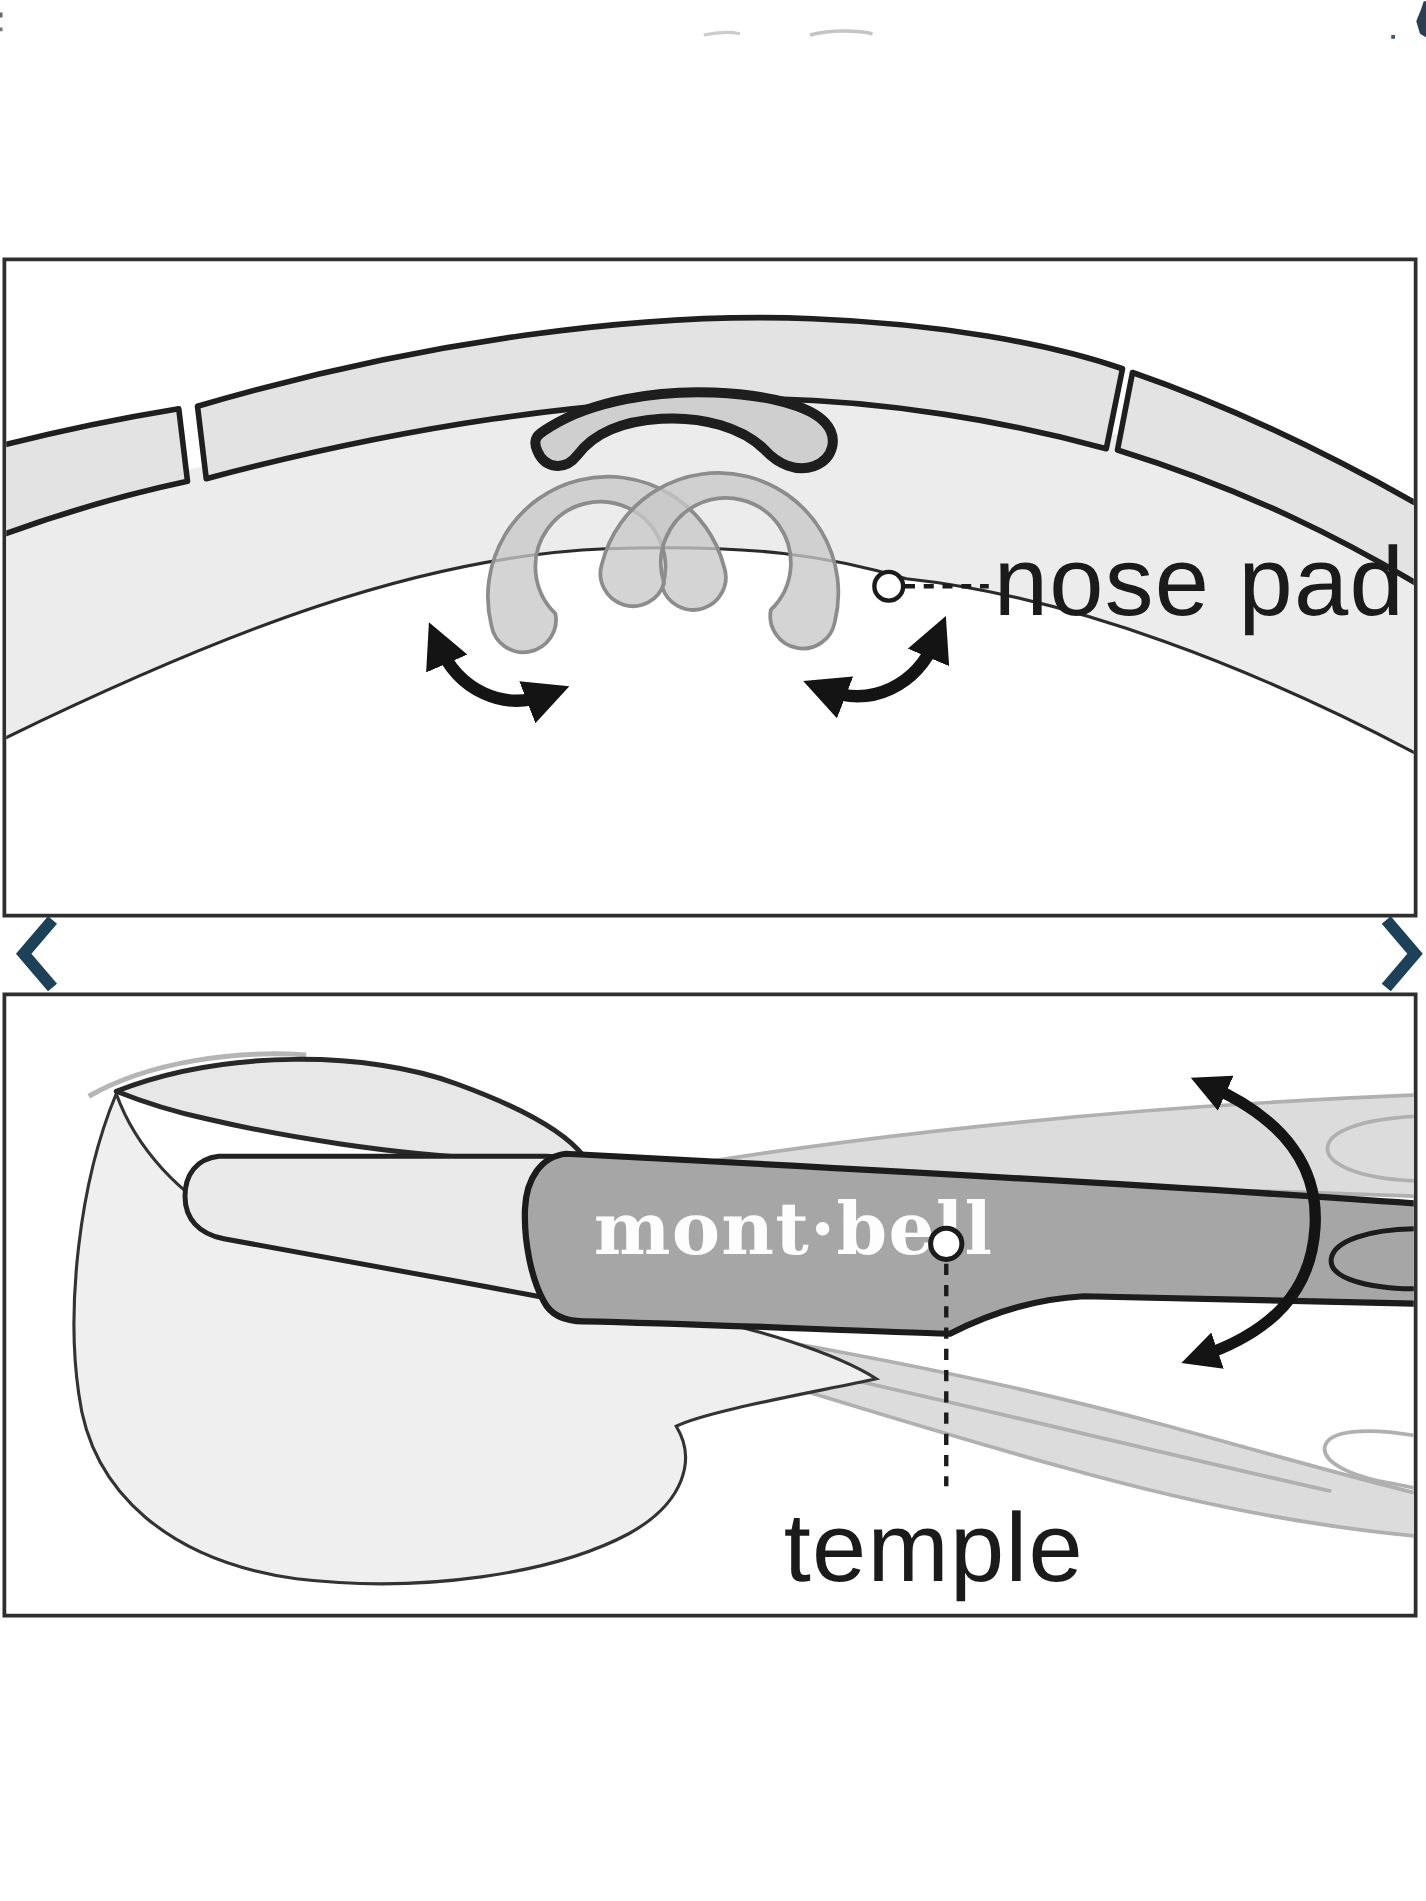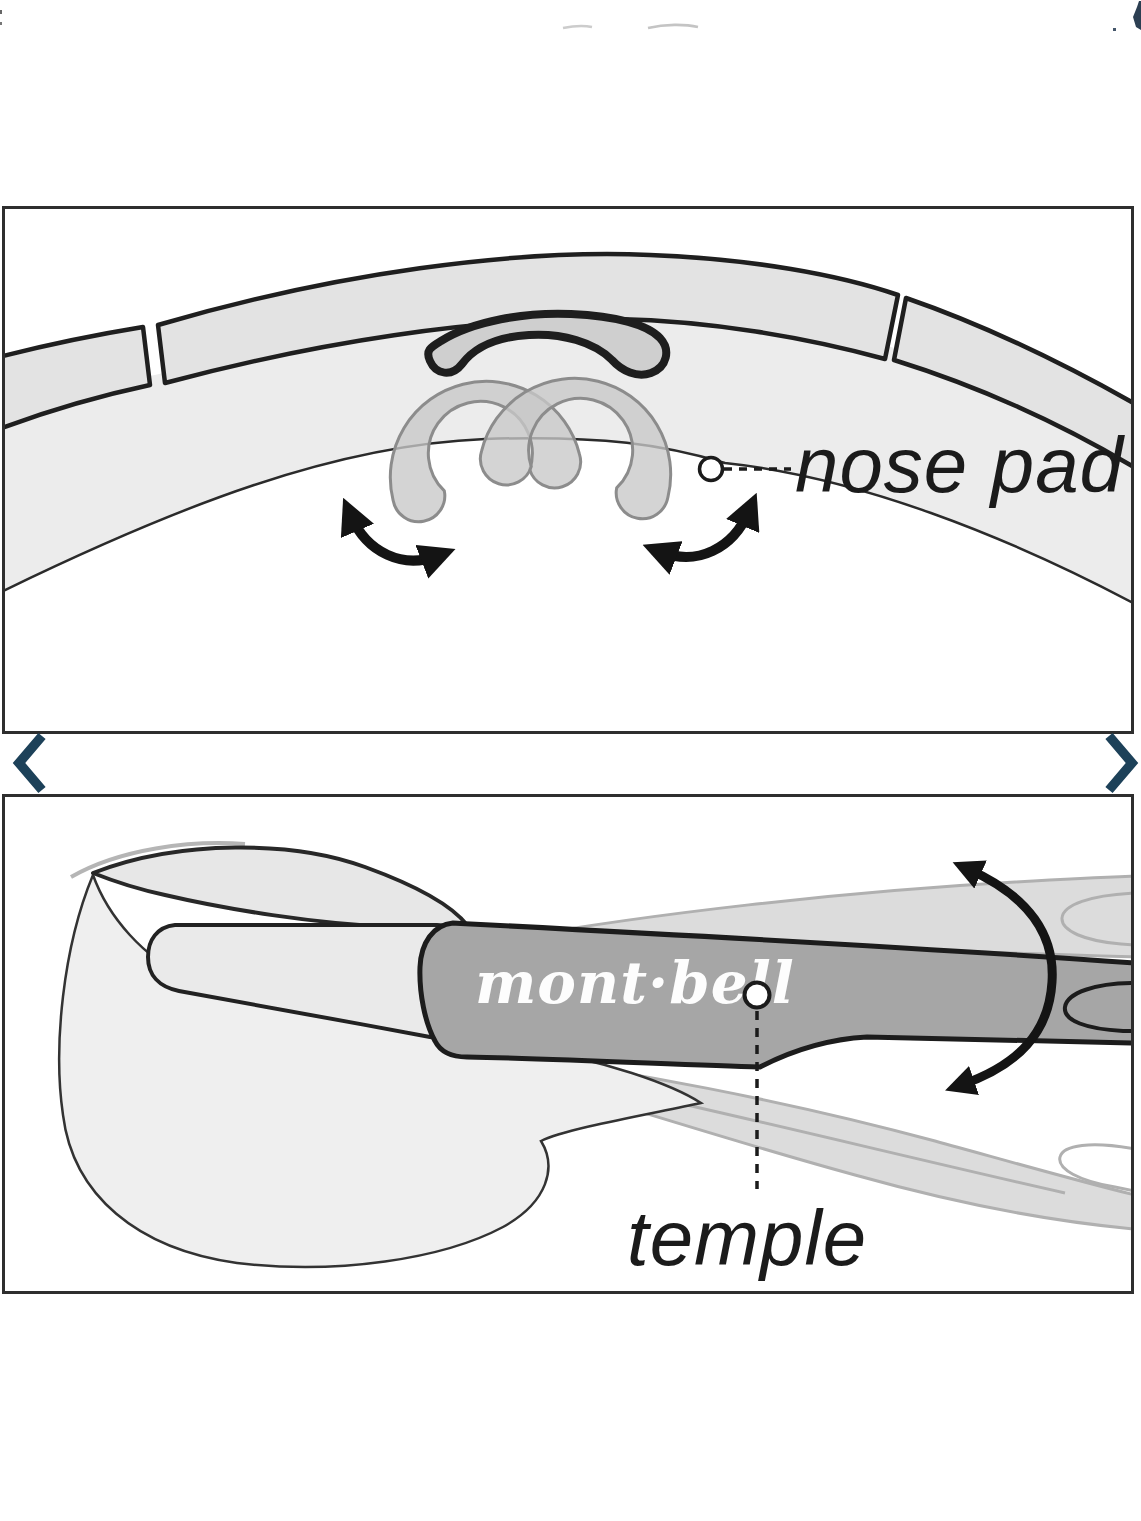--- a/index.html
+++ b/index.html
@@ -1,17 +1,17 @@
 <!DOCTYPE html>
 <html><head>
 <meta charset="utf-8">
 <style>
   html,body{margin:0;padding:0;background:#ffffff;}
   .page{position:relative;width:1141px;height:1521px;background:#ffffff;overflow:hidden;
-        font-family:"Liberation Sans",sans-serif;font-style:italic;}
+        font-family:"Liberation Sans",sans-serif;}
   .panel{position:absolute;left:2px;width:1132px;border:3px solid #2e2e2e;background:#ffffff;
          box-sizing:border-box;}
   .panel-top{top:206px;height:528px;}
   .panel-bottom{top:794px;height:500px;}
   .panel svg{display:block;}
   .chev{position:absolute;width:38px;height:64px;top:731px;cursor:pointer;}
   .chev-left{left:11px;}
   .chev-right{left:1102px;}
   .artifact{position:absolute;}
   svg text.diagram-label{font-family:"Liberation Sans",sans-serif;fill:#1b1b1b;}

